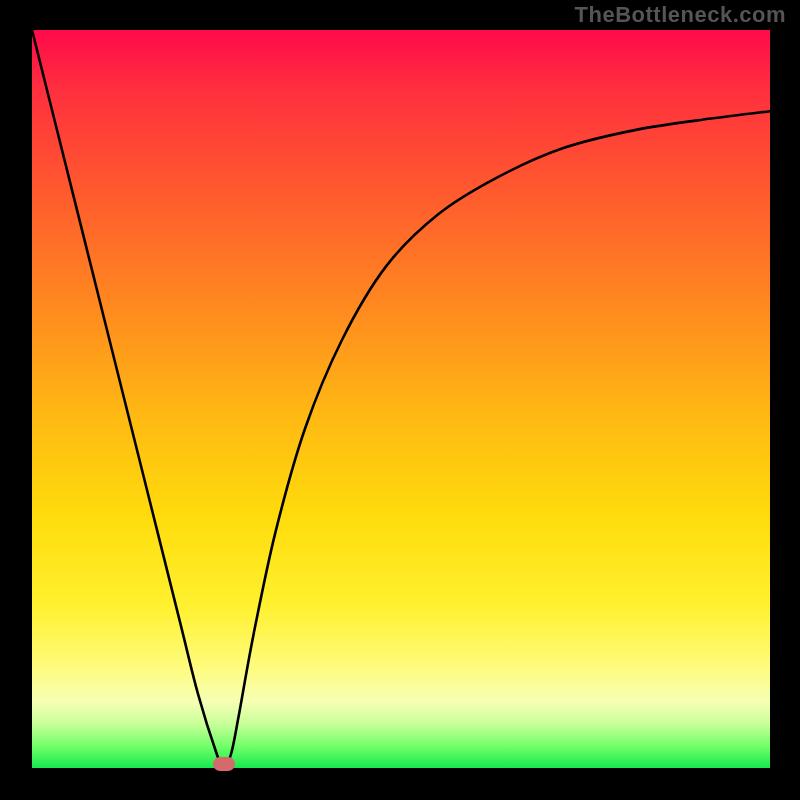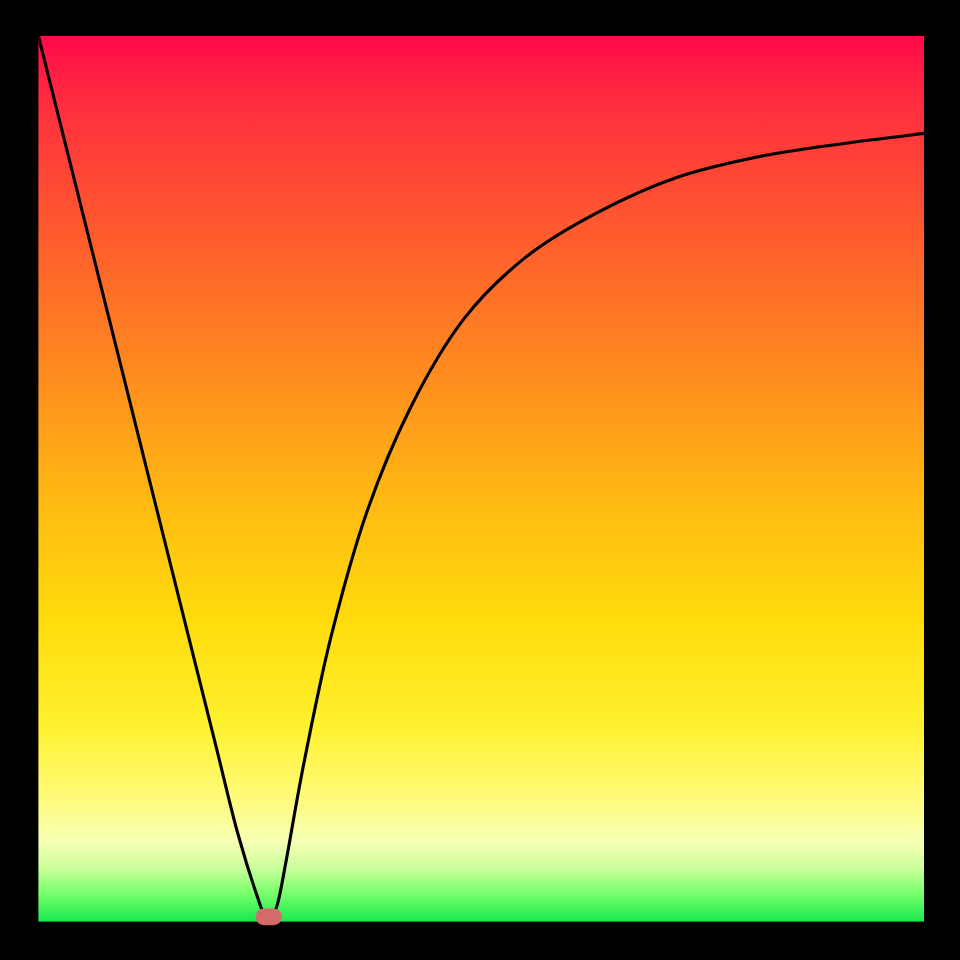--- a/index.html
+++ b/index.html
@@ -66,20 +66,21 @@
     height: 14px;
     border-radius: 7px;
     background: #d46a6a;
     transform: translate(-50%, -50%);
   }
 </style>
 </head>
 <body>
 
 <div class="outer">
+  <div class="attribution">TheBottleneck.com</div>
 
   <div class="plot-area">
     <div class="gradient-bg"></div>
     <svg class="curve-svg" viewBox="0 0 738 738" preserveAspectRatio="none">
       <path id="curve-path" fill="none" stroke="#000" stroke-width="2.6" stroke-linecap="round" stroke-linejoin="round" d="M 0 0 C 5.904 23.616000000000003, 25.092 100.36800000000002, 36.9 147.60000000000002 C 48.708 194.83200000000002, 61.992 247.968, 73.8 295.2 C 85.608 342.432, 98.892 395.568, 110.7 442.8 C 122.50800000000001 490.03200000000004, 138.744 554.976, 147.6 590.4 C 156.456 625.824, 160.14600000000002 642.9456, 166.05 664.2 C 171.954 685.4544000000001, 180.3672 711.432, 184.5 723.24 C 188.6328 735.048, 189.51839999999999 738, 191.88 738 C 194.2416 738, 196.8984 731.5056, 199.26000000000002 723.24 C 201.62160000000003 714.9744000000001, 203.09760000000003 705.2328, 206.64000000000001 686.34 C 210.1824 667.4472000000001, 215.496 634.68, 221.4 605.16 C 227.304 575.64, 235.2744 534.9024000000001, 243.54000000000002 501.84000000000003 C 251.80560000000003 468.7776, 262.4328 429.2208, 273.06 398.52 C 283.6872 367.81919999999997, 296.97119999999995 335.93760000000003, 309.96 309.96000000000004 C 322.9488 283.98240000000004, 338.8896 256.23359999999997, 354.24 236.15999999999997 C 369.59040000000005 216.08639999999997, 388.18800000000005 198.6696, 405.90000000000003 184.5 C 423.612 170.3304, 444.8664 158.2272, 464.94 147.60000000000002 C 485.0136 136.97280000000003, 508.9248 125.75520000000004, 531.36 118.08000000000004 C 553.7952 110.40480000000004, 581.544 104.35320000000002, 605.16 99.63 C 628.776 94.90679999999998, 657.7056 91.51199999999996, 678.96 88.55999999999995 C 700.2144000000001 85.60799999999993, 728.5536 82.36079999999995, 738 81.17999999999995"></path>
     </svg>
     <div id="marker" class="marker" style="left: 191.88px; top: 734.31px; background: rgb(212, 106, 106);"></div>
   </div>
 </div>
 

